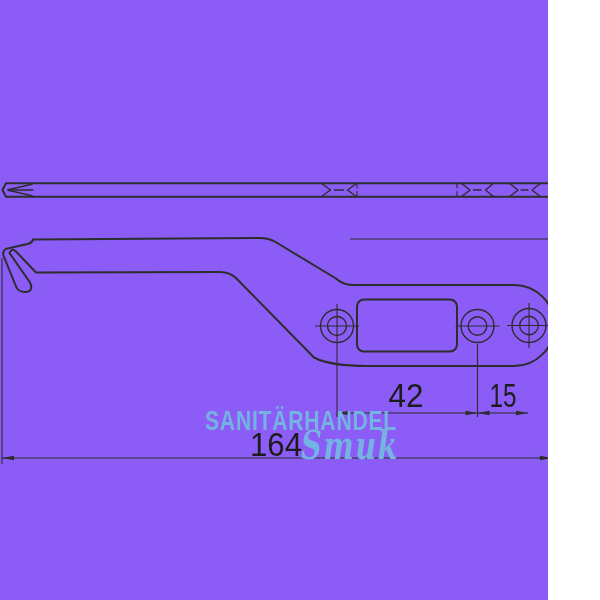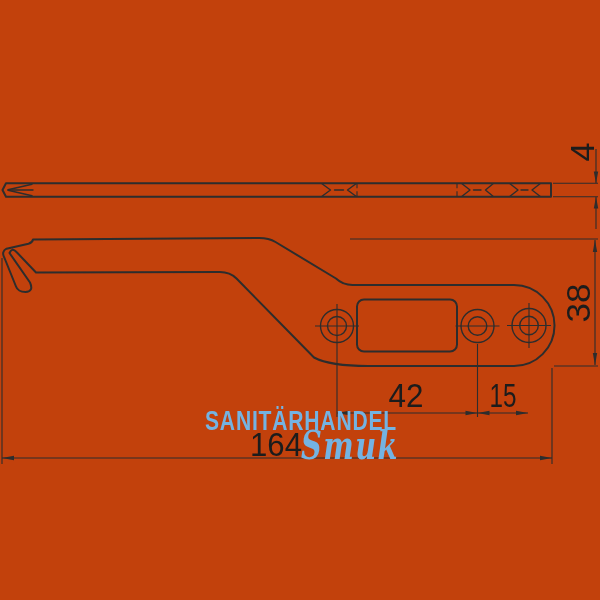--- a/index.html
+++ b/index.html
@@ -1,16 +1,16 @@
 <!DOCTYPE html>
 <html><head>
 <meta charset="utf-8">
 <style>
   html,body{margin:0;padding:0;background:#ffffff;}
-  .stage{position:relative;width:600px;height:600px;background:#c2410c;overflow:hidden;
+  .stage{position:relative;width:548px;height:600px;background:#8b5cf6;overflow:hidden;
          font-family:"Liberation Sans",sans-serif;}
   svg{position:absolute;left:0;top:0;}
   .outline{fill:none;stroke:#2d2d2d;stroke-width:2;stroke-linejoin:round;stroke-linecap:round;}
   .detail{fill:none;stroke:#2d2d2d;stroke-width:1.4;stroke-linejoin:round;stroke-linecap:round;}
   .thin{fill:none;stroke:#2d2d2d;stroke-width:1.1;}
   .dash{fill:none;stroke:#2d2d2d;stroke-width:1.1;stroke-dasharray:5 3;}
   .arrow{fill:#2d2d2d;stroke:none;}
   .dimtext{font-family:"Liberation Sans",sans-serif;font-size:34px;fill:#1c1c1c;}
   .wm1{font-family:"Liberation Sans",sans-serif;font-weight:bold;font-size:27px;letter-spacing:1px;}
   .wm2{font-family:"DejaVu Serif","Liberation Serif",serif;font-style:italic;font-weight:bold;

